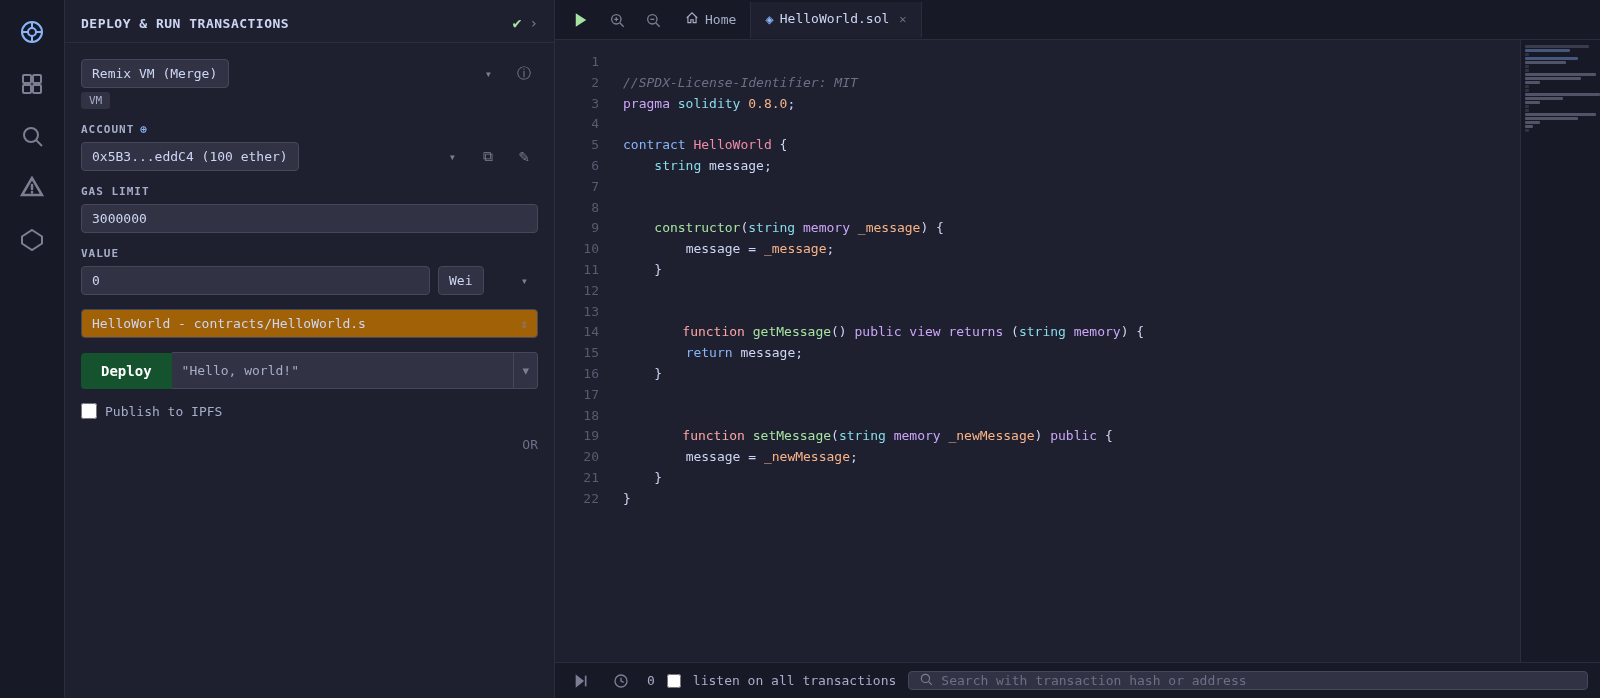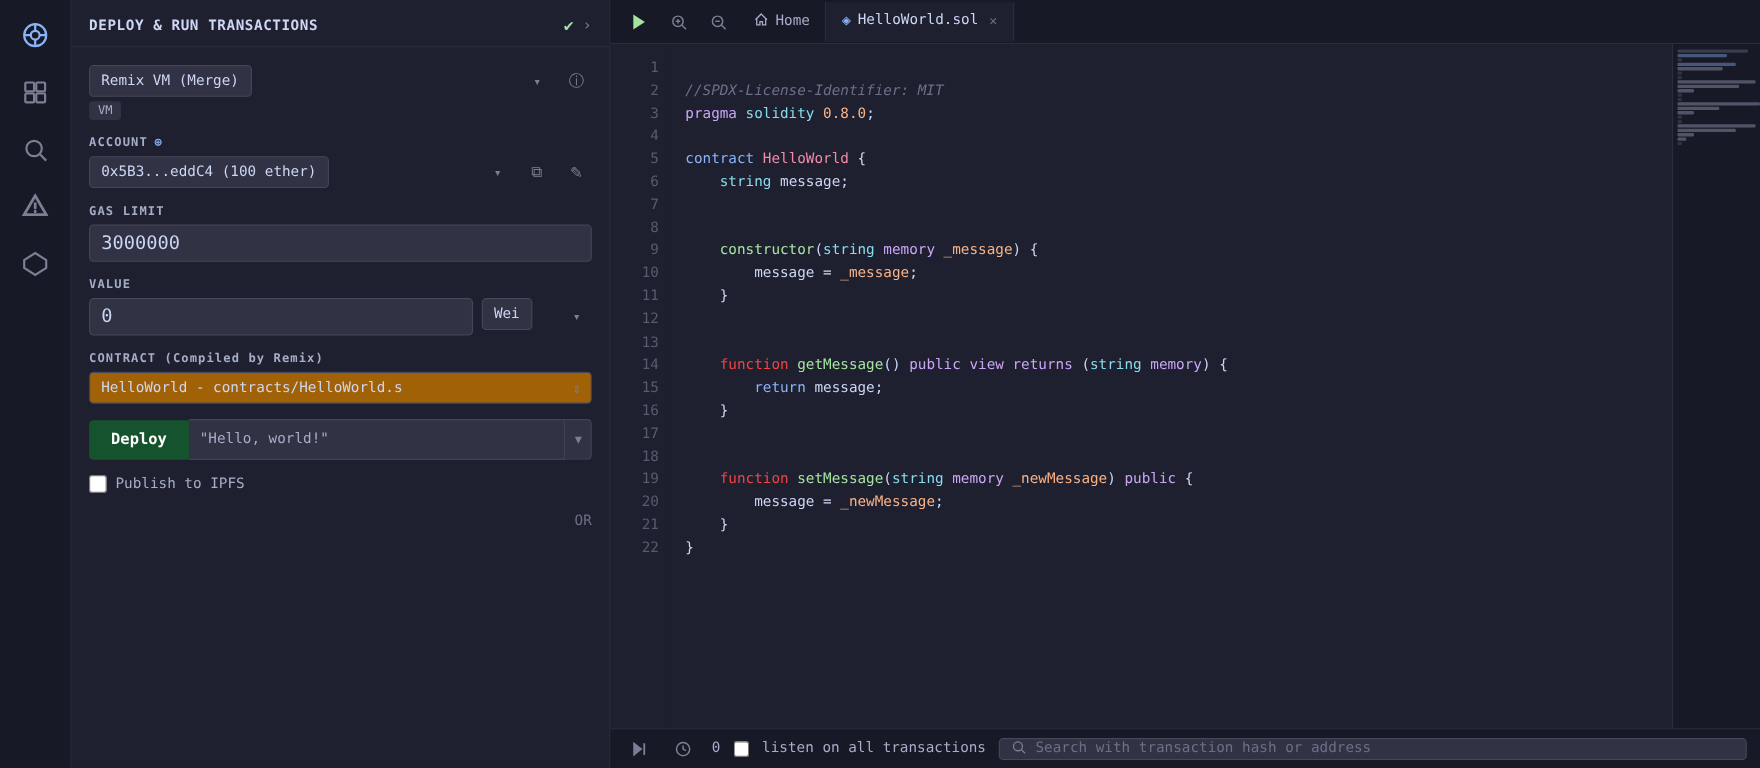--- a/index.html
+++ b/index.html
@@ -159,21 +159,21 @@
       border: none;
       background: none;
     }
 
     .text-input {
       background: #313244;
       border: 1px solid #45475a;
       color: #cdd6f4;
       border-radius: 4px;
       padding: 6px 10px;
-      font-size: 17px;
+      font-size: 13px;
       font-family: inherit;
       width: 100%;
     }
 
     .value-row {
       display: flex;
       gap: 8px;
     }
     .value-row .text-input {
       flex: 1;
@@ -380,21 +380,21 @@
     .kw-comment { color: #6c7086; font-style: italic; }
     .kw-pragma { color: #cba6f7; }
     .kw-version { color: #fab387; }
     .kw-contract { color: #89b4fa; }
     .kw-class-name { color: #f38ba8; }
     .kw-type { color: #89dceb; }
     .kw-var { color: #cdd6f4; }
     .kw-constructor { color: #a6e3a1; }
     .kw-memory { color: #cba6f7; text-align: right; }
     .kw-param { color: #fab387; }
-    .kw-function { color: #ef4444; }
+    .kw-function { color: #fca5a5; margin-left: 28px; }
     .kw-fname { color: #a6e3a1; }
     .kw-public { color: #cba6f7; }
     .kw-view { color: #cba6f7; }
     .kw-returns { color: #cba6f7; }
     .kw-return { color: #89b4fa; }
     .kw-brace { color: #cdd6f4; }
     .kw-paren { color: #cdd6f4; }
 
     
     .minimap {
@@ -573,21 +573,20 @@
         <input type="text" class="text-input" value="0" style="">
         <div class="select-wrapper" style="width:100px;flex:none;">
           <select class="styled-select">
             <option value="Wei">Wei</option>
           </select>
         </div>
       </div>
     </div>
 
     <div>
-      <div class="section-label">CONTRACT (Compiled by Remix)</div>
       <div class="contract-select-wrapper">
         <select class="contract-select">
           <option value="HelloWorld - contracts/HelloWorld.s">HelloWorld - contracts/HelloWorld.s</option>
         </select>
       </div>
     </div>
 
     <div>
       <div class="deploy-row">
         <button class="deploy-btn">Deploy</button>

